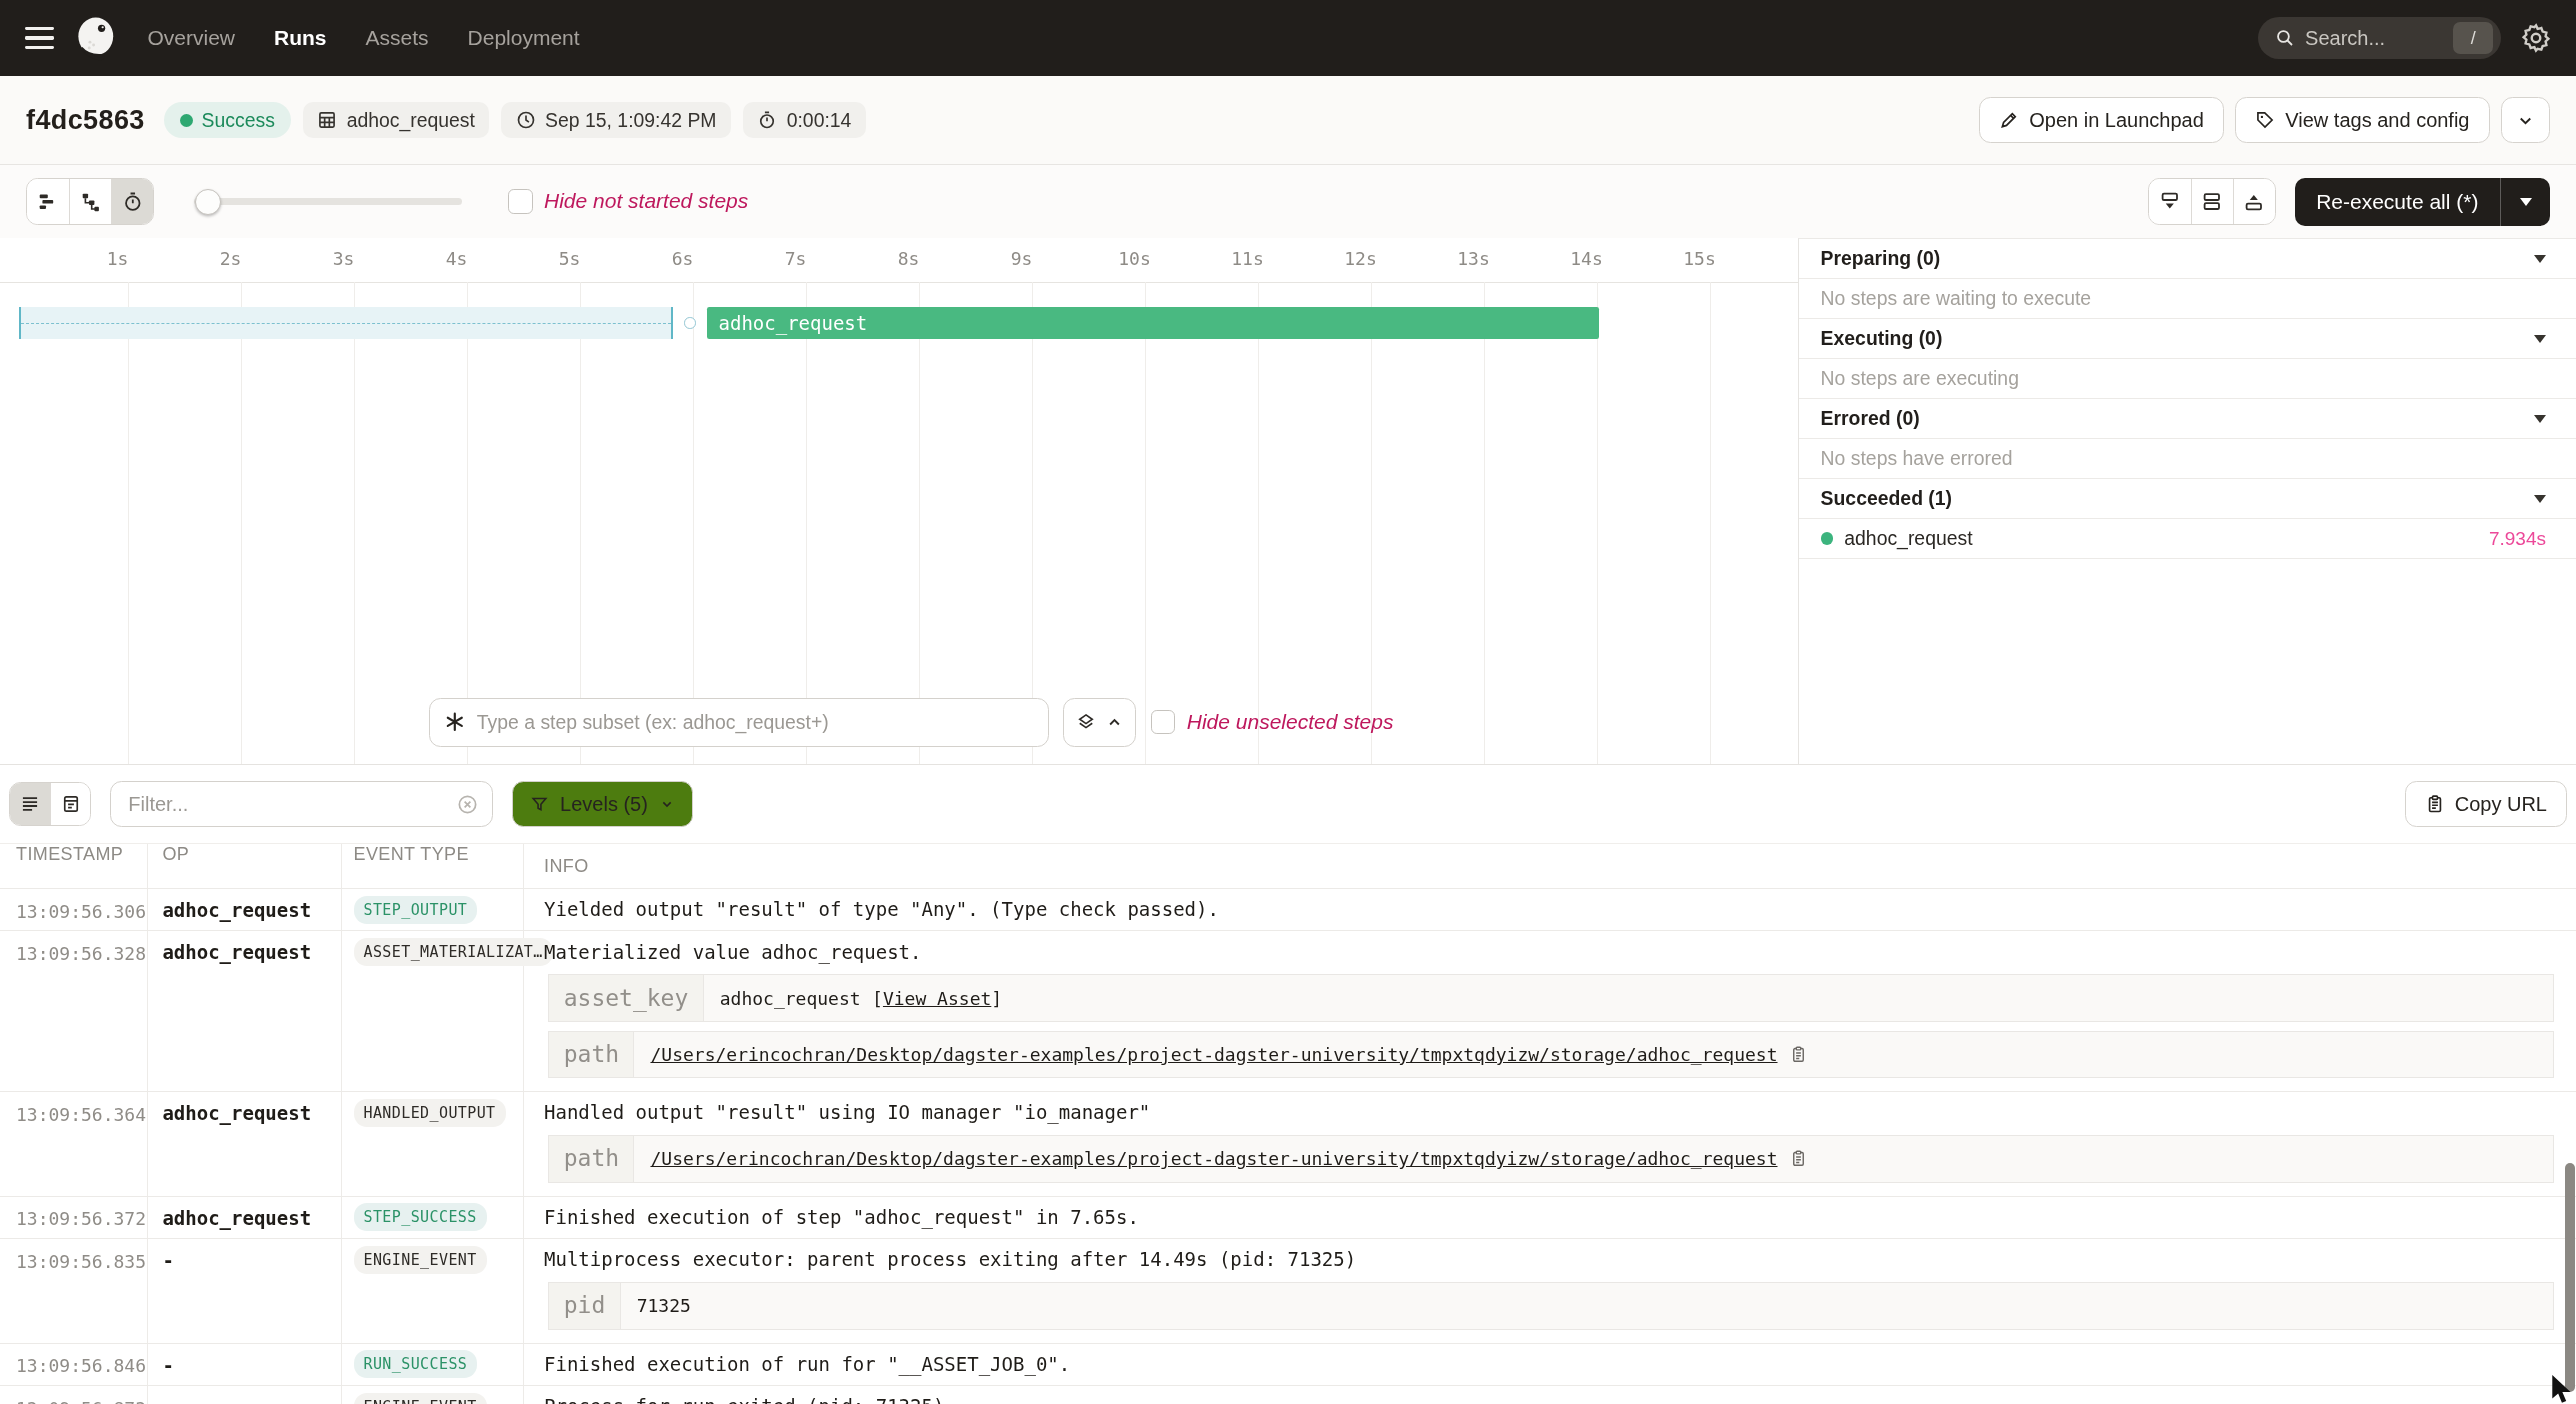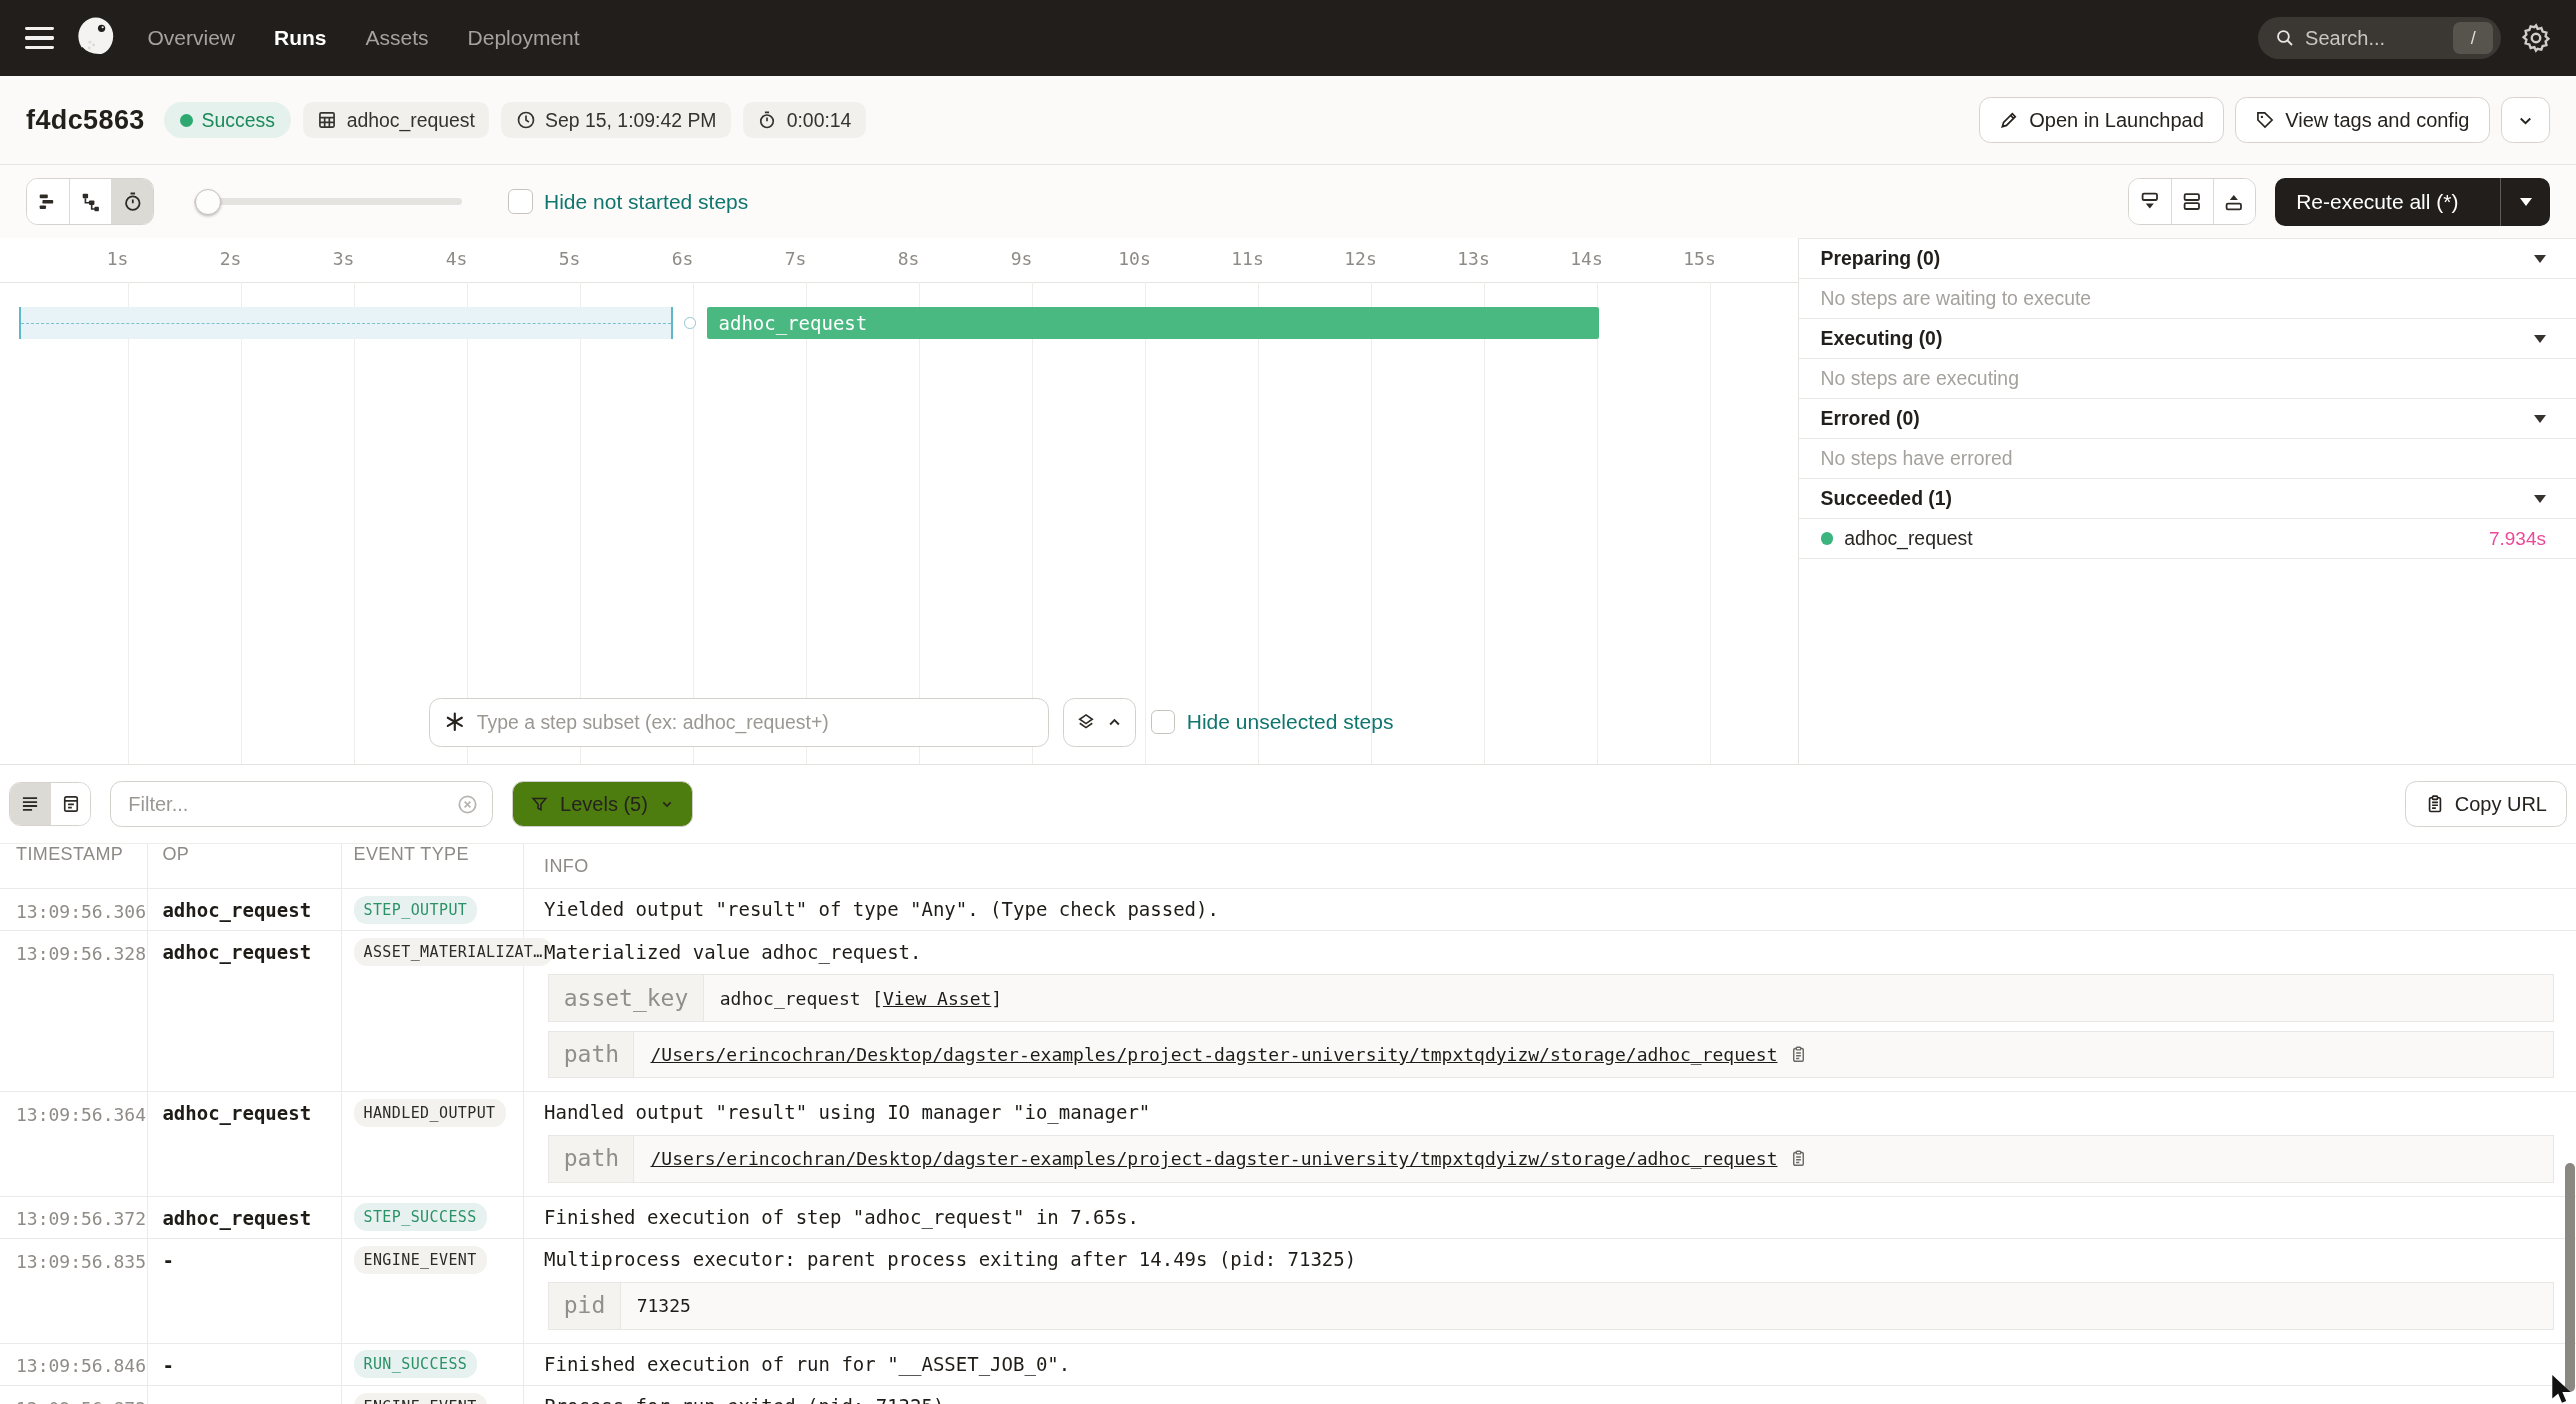--- a/index.html
+++ b/index.html
@@ -38,25 +38,25 @@
 
   
   .gtoolbar { height:73px; display:flex; align-items:center; padding:0 26px; background:#FCFBFA; }
   .seg { display:flex; border:0.7px solid #D6D3CE; border-radius:11.5px; background:#fff; overflow:hidden; }
   .seg .sbtn { width:42px; height:45px; border:none; background:#fff; display:flex; align-items:center; justify-content:center; border-left:0.7px solid #DDDAD6; cursor:pointer; color:#2E2B27; }
   .seg .sbtn:first-child { border-left:none; }
   .seg .sbtn.active { background:#DCDAD5; }
   .slider { width:268px; height:27px; position:relative; margin-left:40px; }
   .slider .track { position:absolute; left:0; right:0; top:10px; height:7.2px; border-radius:3.6px; background:#E5E3DF; }
   .slider .thumb { position:absolute; left:1.4px; top:0.7px; width:26px; height:26px; border-radius:50%; background:#FDFDFC; border:0.7px solid #C6C3BE; box-shadow:0 1.4px 2.9px rgba(0,0,0,.25); }
-  .cbrow { display:flex; align-items:flex-end; gap:11.5px; font-size:21px; color:#0f766e; }
+  .cbrow { display:flex; align-items:flex-start; gap:11.5px; font-size:21px; color:#be185d;font-style:italic; }
   .cb { width:24.5px; height:24.5px; border:1.4px solid #C6C3BE; border-radius:5.8px; background:#fff; flex:none; }
   .ml64 { margin-left:46px; }
   .rightctl { margin-left:auto; display:flex; gap:19px; align-items:center; }
-  .reexec { height:48px; background:#211E1B; border-radius:10px; color:#fff; display:flex; align-items:stretch; font-size:21px; overflow:hidden; cursor:pointer;gap:20px; }
+  .reexec { height:48px; background:#211E1B; border-radius:10px; color:#fff; display:flex; align-items:stretch; font-size:21px; overflow:hidden; cursor:pointer; }
   .reexec .main { padding:0 21.6px; display:flex; align-items:center; }
   .reexec .dd { width:50px; border-left:0.7px solid rgba(255,255,255,.28); display:flex; align-items:center; justify-content:center; }
   .caret-dn { width:0; height:0; border-left:6.5px solid transparent; border-right:6.5px solid transparent; border-top:8px solid currentColor; }
 
   
   .content { display:flex; height:527px; border-bottom:0.7px solid #E5E3E0; }
   .gantt { flex:1; position:relative; background:#fff; overflow:hidden; }
   .ticks { position:absolute; left:61px; top:10px; display:flex; }
   .ticks span { width:113px; text-align:center; font-family:"DejaVu Sans Mono",monospace; font-size:18px; color:#8E8B86; }
   .topline { position:absolute; top:44px; left:0; right:0; border-top:0.7px solid #E6E4E0; }

